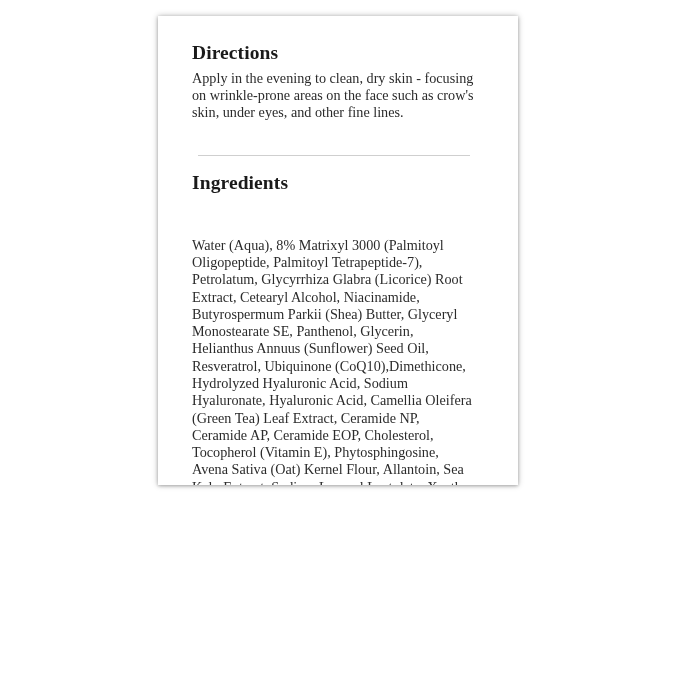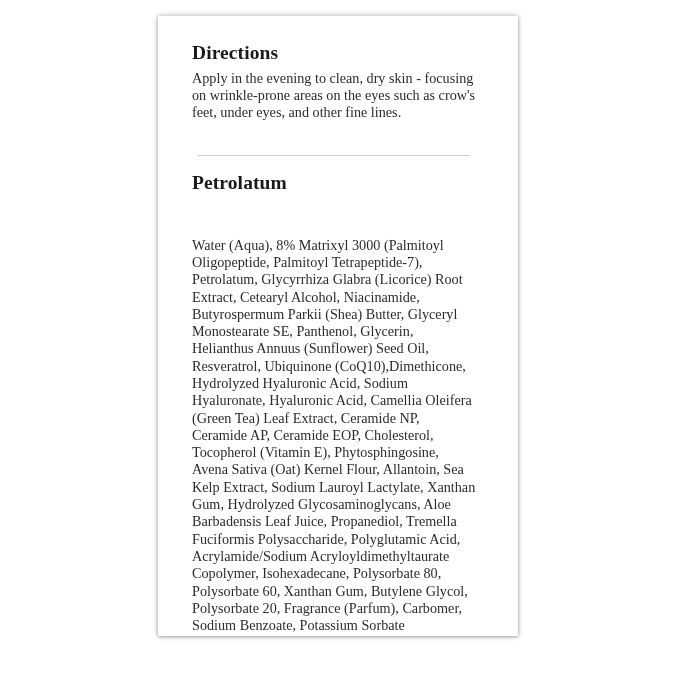--- a/index.html
+++ b/index.html
@@ -17,21 +17,21 @@
     position: relative;
     width: 679px;
     height: 679px;
     background: #ffffff;
   }
   .card {
     position: absolute;
     left: 158px;
     top: 16px;
     width: 360px;
-    height: 620px;
+    height: 469px;
     background: #ffffff;
     box-shadow: 0 0 6px rgba(0,0,0,0.28), 0 1px 3px rgba(0,0,0,0.22);
     box-sizing: border-box;
     padding: 26px 42px 10px 34px;
     overflow: hidden;
   }
   .section-title {
     font-family: "Liberation Serif", serif;
     font-size: 19.5px;
     font-weight: bold;
@@ -65,25 +65,25 @@
   }
 </style>
 </head>
 <body>
 
 <div class="page">
   <div class="card">
 
     <h2 class="section-title">Directions</h2>
 
-    <p class="body-text">Apply in the evening to clean, dry skin - focusing on wrinkle-prone areas on the eyes such as crow's feet, under eyes, and other fine lines.</p>
+    <p class="body-text">Apply in the evening to clean, dry skin - focusing on wrinkle-prone areas on the face such as crow's skin, under eyes, and other fine lines.</p>
 
     <div class="para-gap"></div>
 
 
     <hr class="divider">
 
-    <h2 class="section-title ingredients-title">Petrolatum</h2>
+    <h2 class="section-title ingredients-title">Ingredients</h2>
 
     <p class="body-text ingredients-text">Water (Aqua), 8% Matrixyl 3000 (Palmitoyl Oligopeptide, Palmitoyl Tetrapeptide-7), Petrolatum, Glycyrrhiza Glabra (Licorice) Root Extract, Cetearyl Alcohol, Niacinamide, Butyrospermum Parkii (Shea) Butter, Glyceryl Monostearate SE, Panthenol, Glycerin, Helianthus Annuus (Sunflower) Seed Oil, Resveratrol, Ubiquinone (CoQ10),Dimethicone, Hydrolyzed Hyaluronic Acid, Sodium Hyaluronate, Hyaluronic Acid, Camellia Oleifera (Green Tea) Leaf Extract, Ceramide NP, Ceramide AP, Ceramide EOP, Cholesterol, Tocopherol (Vitamin E), Phytosphingosine, Avena Sativa (Oat) Kernel Flour, Allantoin, Sea Kelp Extract, Sodium Lauroyl Lactylate, Xanthan Gum, Hydrolyzed Glycosaminoglycans, Aloe Barbadensis Leaf Juice, Propanediol, Tremella Fuciformis Polysaccharide, Polyglutamic Acid, Acrylamide/Sodium Acryloyldimethyltaurate Copolymer, Isohexadecane, Polysorbate 80, Polysorbate 60, Xanthan Gum, Butylene Glycol, Polysorbate 20, Fragrance (Parfum), Carbomer, Sodium Benzoate, Potassium Sorbate</p>
 
   </div>
 </div>
 
 </body></html>

